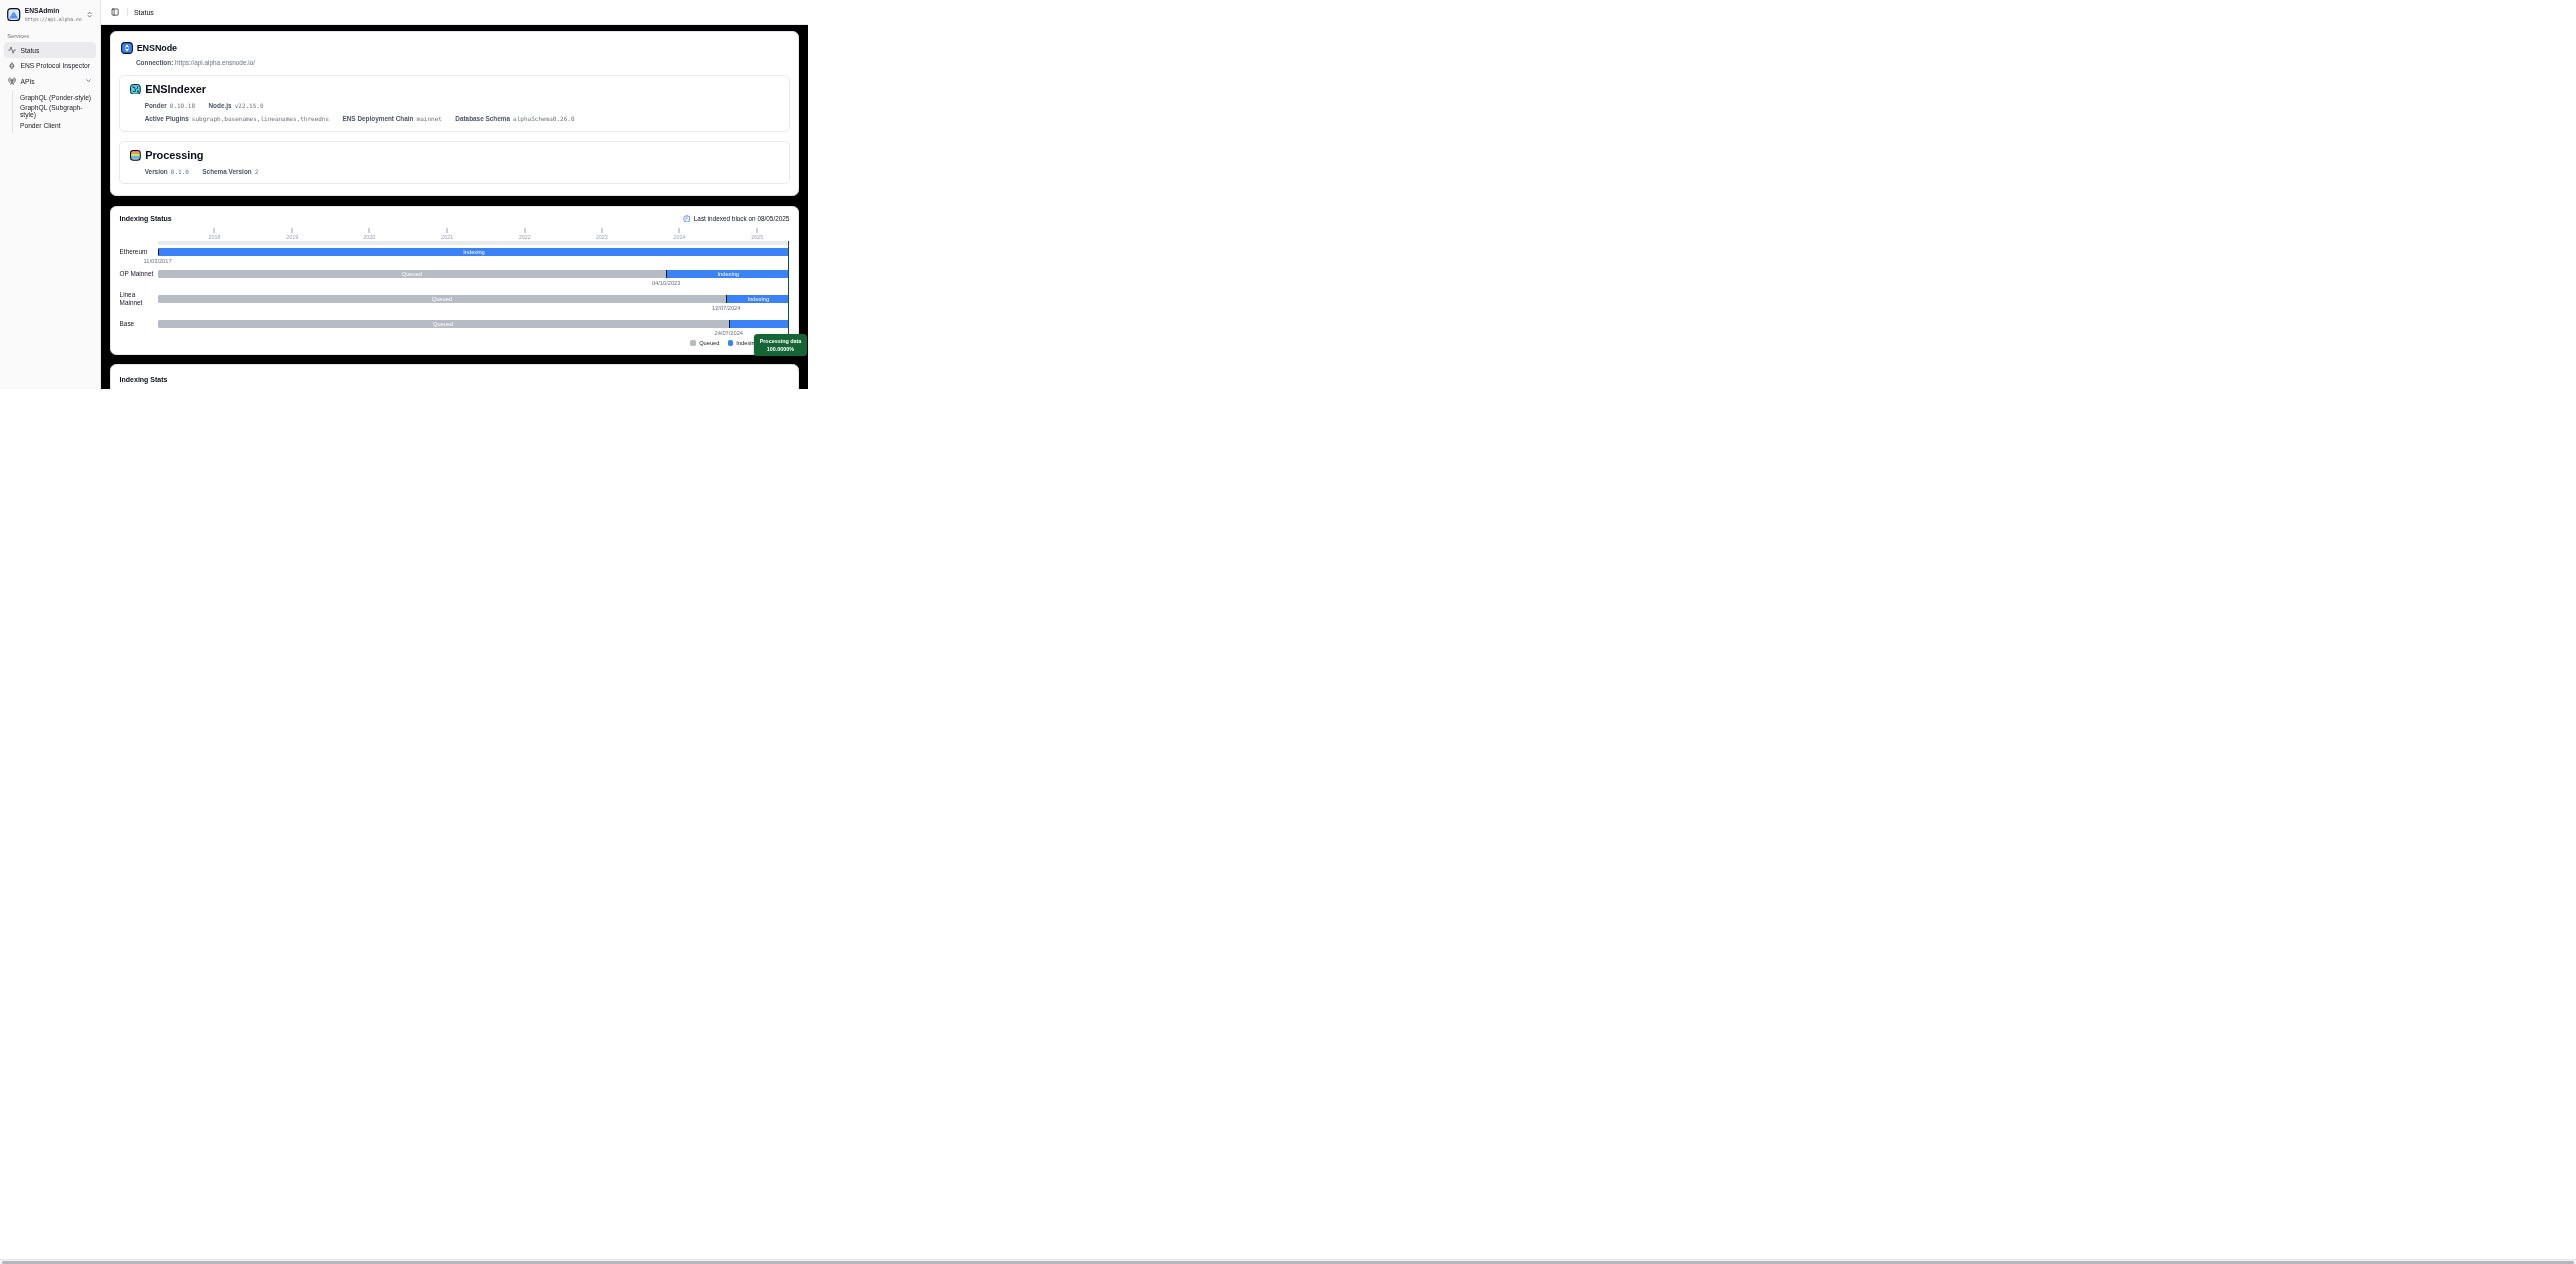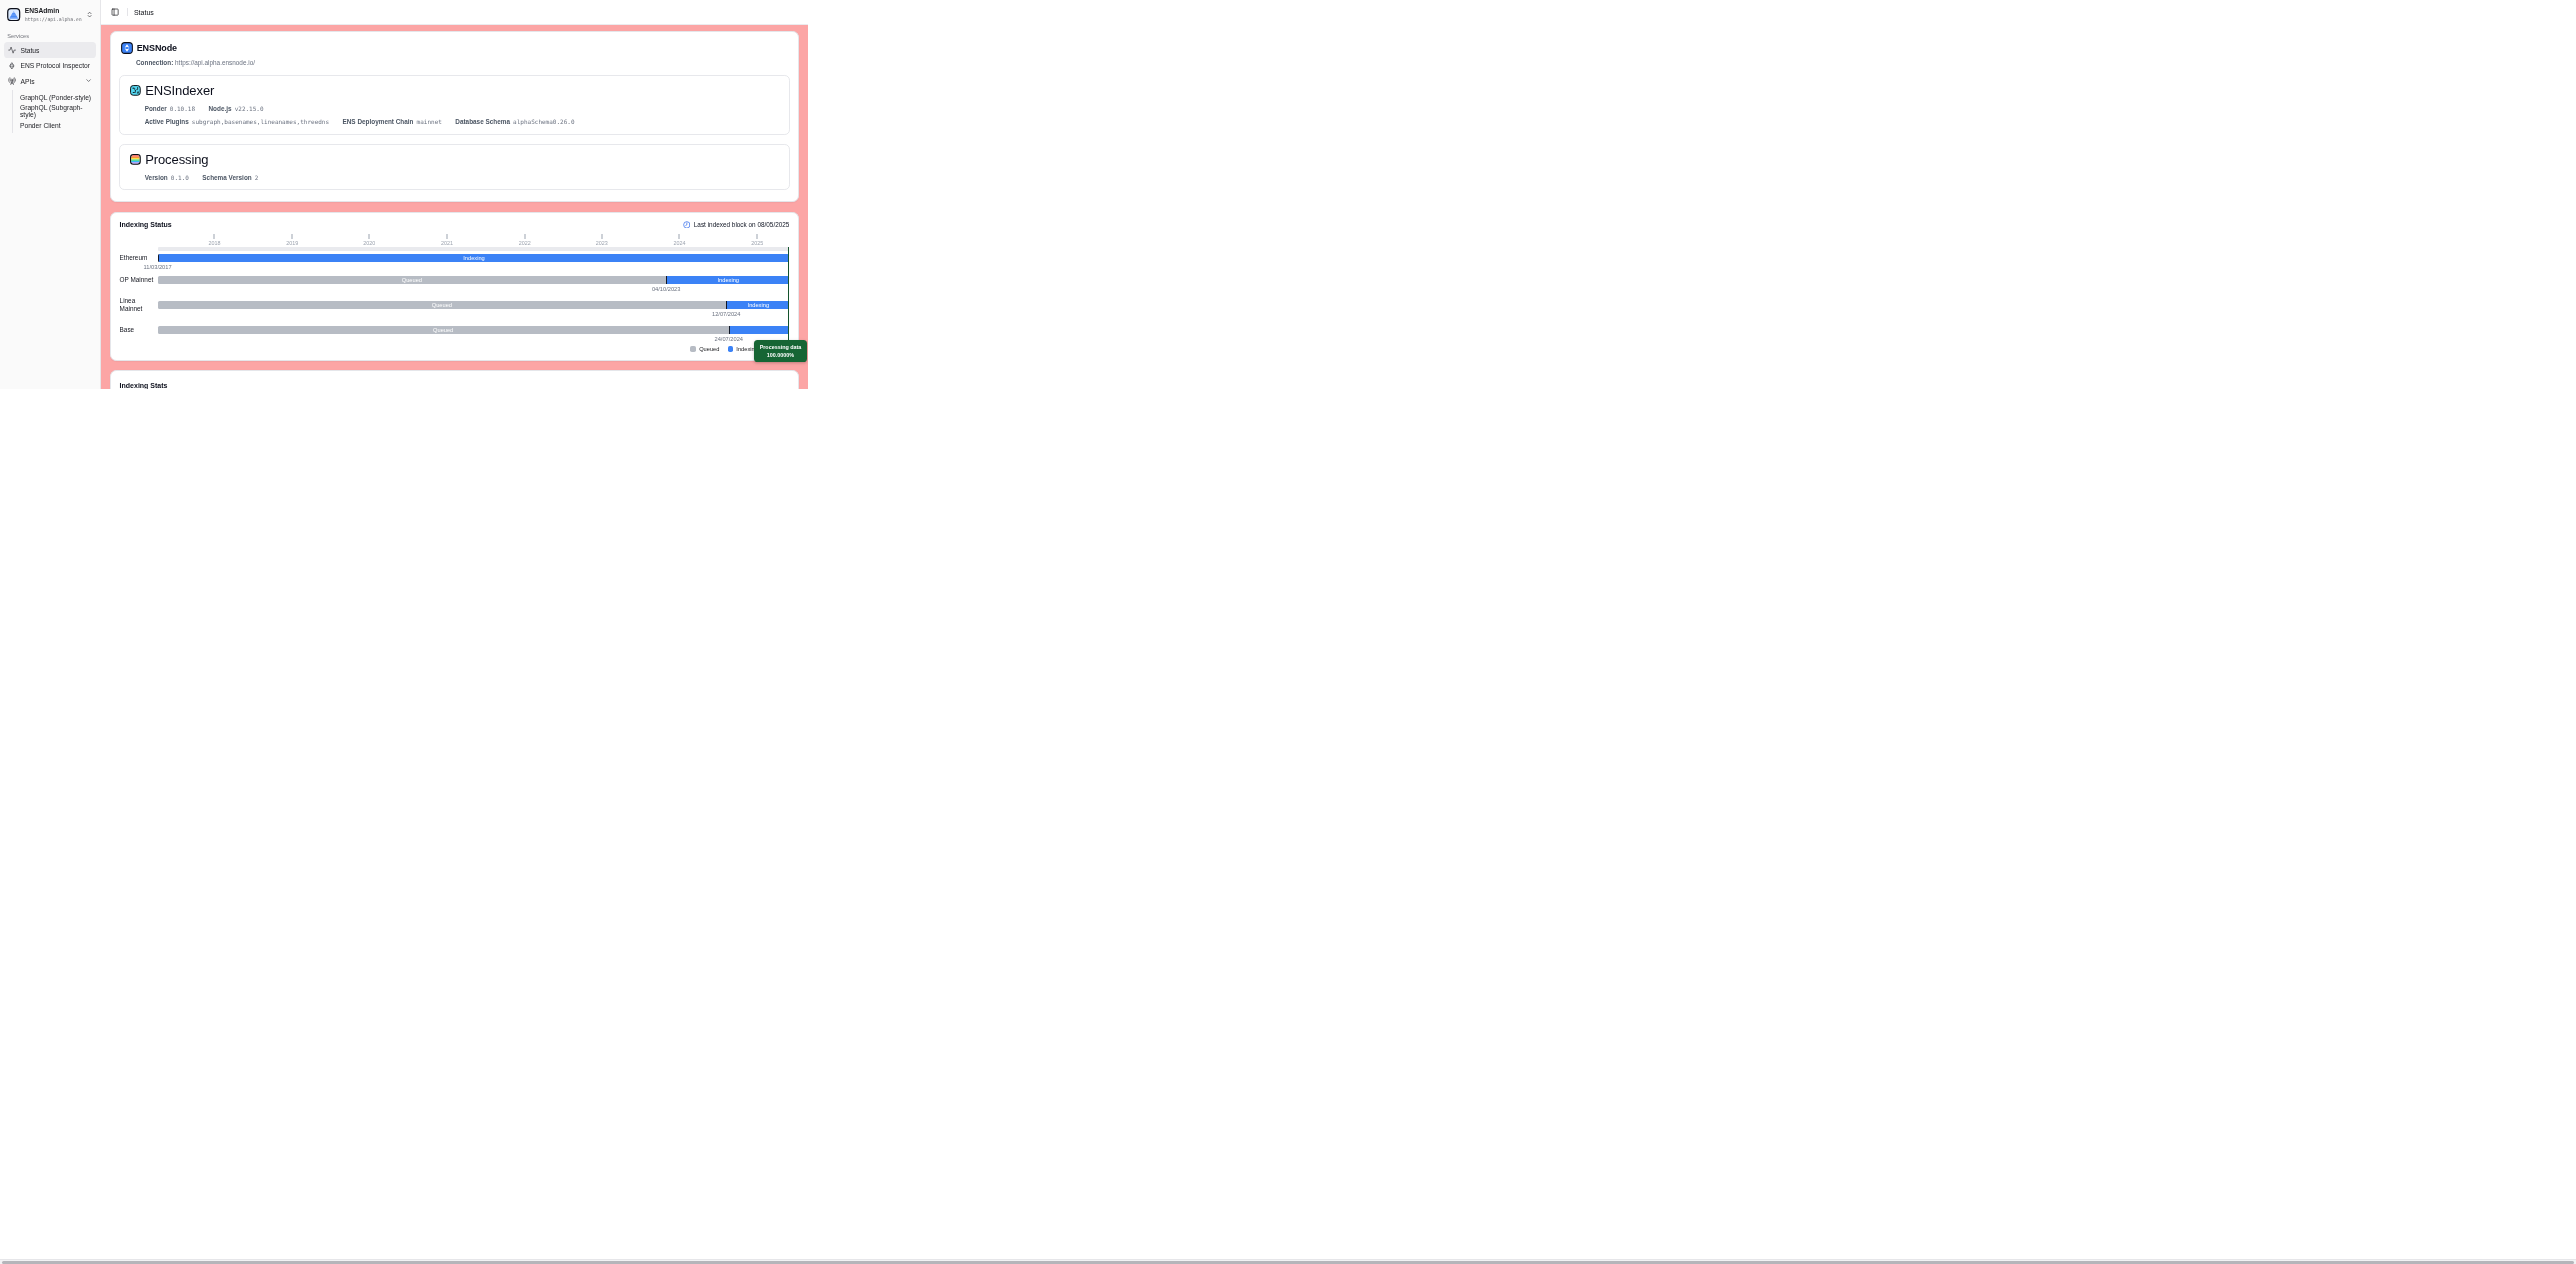--- a/index.html
+++ b/index.html
@@ -54,41 +54,41 @@
   .topbar {
     height:25px; min-height:25px; background:#fff;
     border-bottom:0.5px solid #ebebee;
     display:flex; align-items:center; gap:6.2px; padding:0 7.7px;
   }
   .panel-btn { background:none; border:none; color:#17181c; cursor:pointer;
     width:12.4px; height:12.4px; display:flex; align-items:center; justify-content:center; }
   .vsep { width:0.5px; height:8.2px; background:#e4e4e8; }
   .crumb { font-size:7px; color:#0e1016; }
 
-  .content { flex:1; padding:6.2px 8.8px 0; background:#fca5a5; overflow:hidden; }
+  .content { flex:1; padding:6.2px 8.8px 0; background:#000000; overflow:hidden; }
 
   .card {
     background:#fff; border:0.5px solid #e5e6ea; border-radius:6.2px;
     box-shadow:0 0.5px 1px rgba(16,24,40,.04);
   }
   .card + .card { margin-top:9.3px; }
 
   
   .card-ensnode { padding:10.3px 8.2px 11.3px; }
   .c1-head { display:flex; align-items:center; gap:3.6px; padding-left:2.1px; }
   .c1-title { font-size:9px; font-weight:700; letter-spacing:-0.1px; color:#0c0f1c; }
   .connection { margin:4.1px 0 0 17px; font-size:6.4px; }
   .connection b { color:#4b5563; font-weight:700; }
   .connection span { color:#6b7280; }
   .subcard {
     margin-top:9.3px; border:0.5px solid #e7e8ec; border-radius:5.2px;
     padding:7.2px 10.3px 8.2px;
   }
   .sub-head { display:flex; align-items:center; gap:4.1px; }
-  .sub-title { font-size:13px; font-weight:400; letter-spacing:-0.1px; color:#0c0f1c; }
+  .sub-title { font-size:11px; font-weight:700; letter-spacing:-0.1px; color:#0c0f1c; }
   .fieldrow { margin:6.7px 0 0 14.4px; display:flex; gap:13.4px; font-size:6.4px; flex-wrap:nowrap; }
   .field { white-space:nowrap; }
   .field b { color:#4b5563; font-weight:700; }
   .field code { color:#6b7280; font-size:6px; margin-left:3.1px; }
 
   
   .card-status { padding:8.2px 8.8px 6.2px; position:relative; }
   .c2-head { display:flex; align-items:center; justify-content:space-between; }
   .c2-title { font-size:7px; font-weight:700; color:#0c0f1c; }
   .last-indexed { display:flex; align-items:center; gap:3.6px; font-size:6.4px; color:#111624; }

